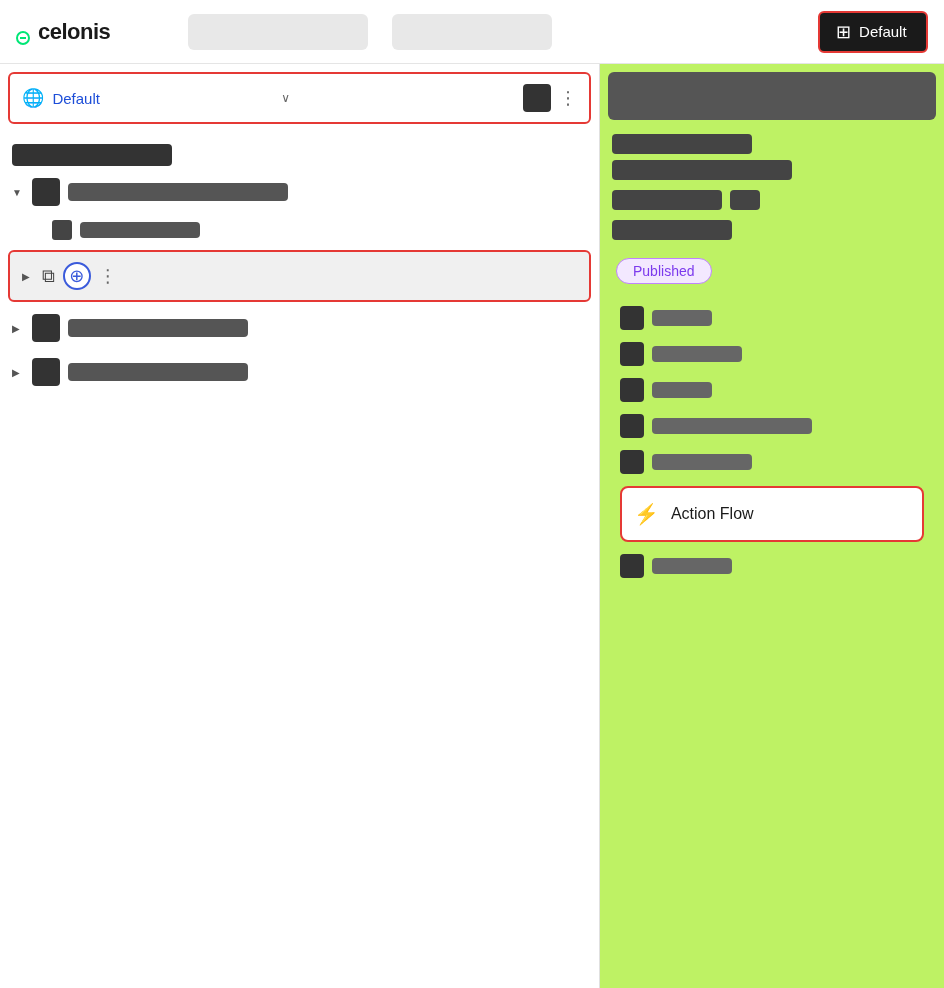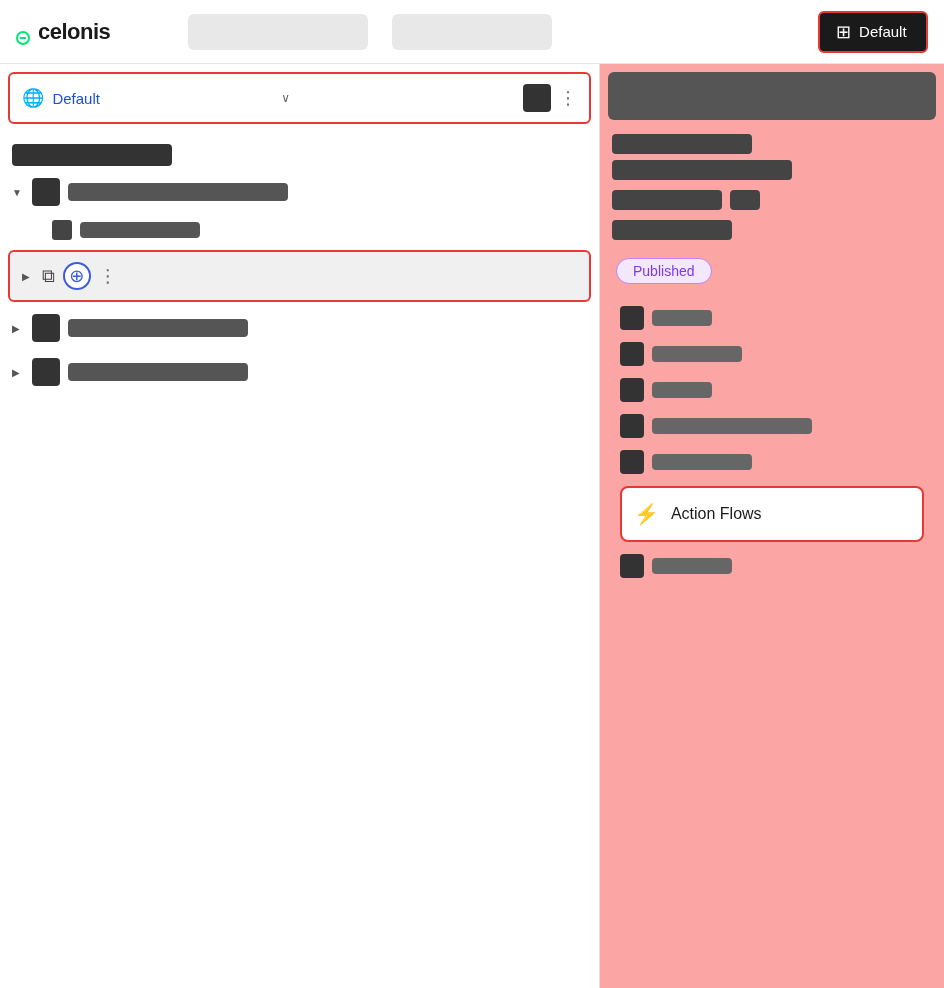--- a/index.html
+++ b/index.html
@@ -233,21 +233,21 @@
       color: #3b5bdb;
       cursor: pointer;
       background: #fff;
     }
 
     
     .right-panel {
       flex: 1;
       display: flex;
       flex-direction: column;
-      background: #fca5a5;
+      background: #bef264;
       overflow: hidden;
     }
 
     .right-top-bar {
       height: 48px;
       background: #555;
       margin: 8px 8px 0 8px;
       border-radius: 6px;
     }
 
@@ -464,21 +464,21 @@
           <div class="right-label-bar" style="width:160px;"></div>
         </div>
 
         <div class="right-sub-item">
           <div class="right-icon-box"></div>
           <div class="right-label-bar" style="width:100px;"></div>
         </div>
 
         <div class="action-flow-item">
           <span class="lightning-icon">⚡</span>
-          <span class="action-flow-label">Action Flows</span>
+          <span class="action-flow-label">Action Flow</span>
         </div>
 
         <div class="right-sub-item">
           <div class="right-icon-box"></div>
           <div class="right-label-bar" style="width:80px;"></div>
         </div>
 
       </div>
     </div>
   </div>

